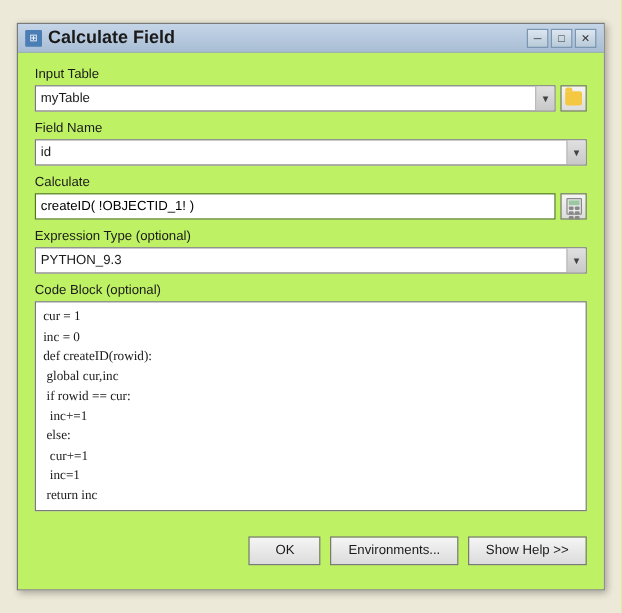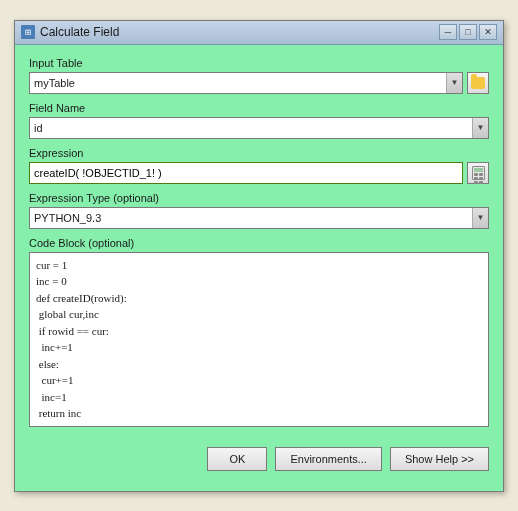--- a/index.html
+++ b/index.html
@@ -34,22 +34,22 @@
       background: #4a7eb5;
       border-radius: 1px;
       display: flex;
       align-items: center;
       justify-content: center;
       color: white;
       font-size: 9px;
     }
     .title-bar-text {
       flex: 1;
-      font-size: 12px;
-      font-weight: normal;
+      font-size: 15px;
+      font-weight: bold;
       color: #1a1a1a;
     }
     .title-bar-controls {
       display: flex;
       gap: 2px;
     }
     .title-btn {
       width: 18px;
       height: 16px;
       background: linear-gradient(to bottom, #dce6f0, #b8cad8);
@@ -57,21 +57,21 @@
       display: flex;
       align-items: center;
       justify-content: center;
       font-size: 9px;
       cursor: pointer;
       color: #333;
     }
 
     .content {
       padding: 12px 14px;
-      background: #86efac;
+      background: #bef264;
     }
     .field-group {
       margin-bottom: 8px;
     }
     .field-label {
       font-size: 11px;
       color: #1a1a1a;
       margin-bottom: 3px;
       font-weight: normal;
     }
@@ -238,21 +238,21 @@
       <div class="field-label">Field Name</div>
       <div class="field-row">
         <div class="select-wrapper">
           <span class="select-value">id</span>
           <div class="select-arrow">▼</div>
         </div>
       </div>
     </div>
 
     <div class="field-group">
-      <div class="field-label">Expression</div>
+      <div class="field-label">Calculate</div>
       <div class="field-row">
         <input type="text" class="expr-input" value="createID( !OBJECTID_1! )" style="">
         <div class="icon-btn">
           <div class="calc-icon">
             <div class="display"></div>
             <div class="key"></div>
             <div class="key"></div>
             <div class="key"></div>
             <div class="key"></div>
             <div class="key"></div>

